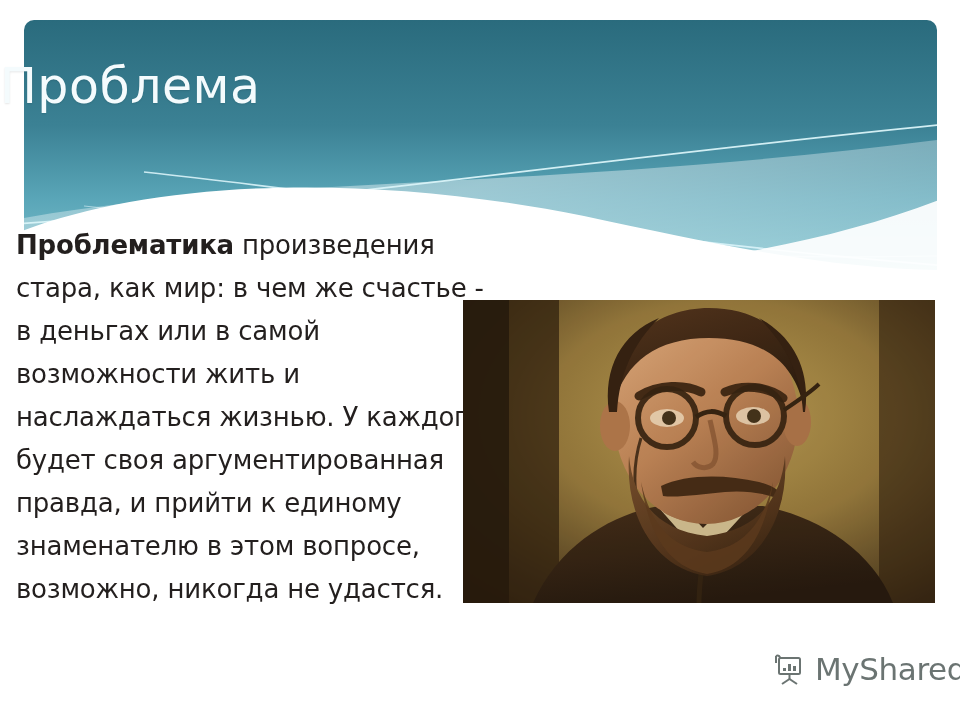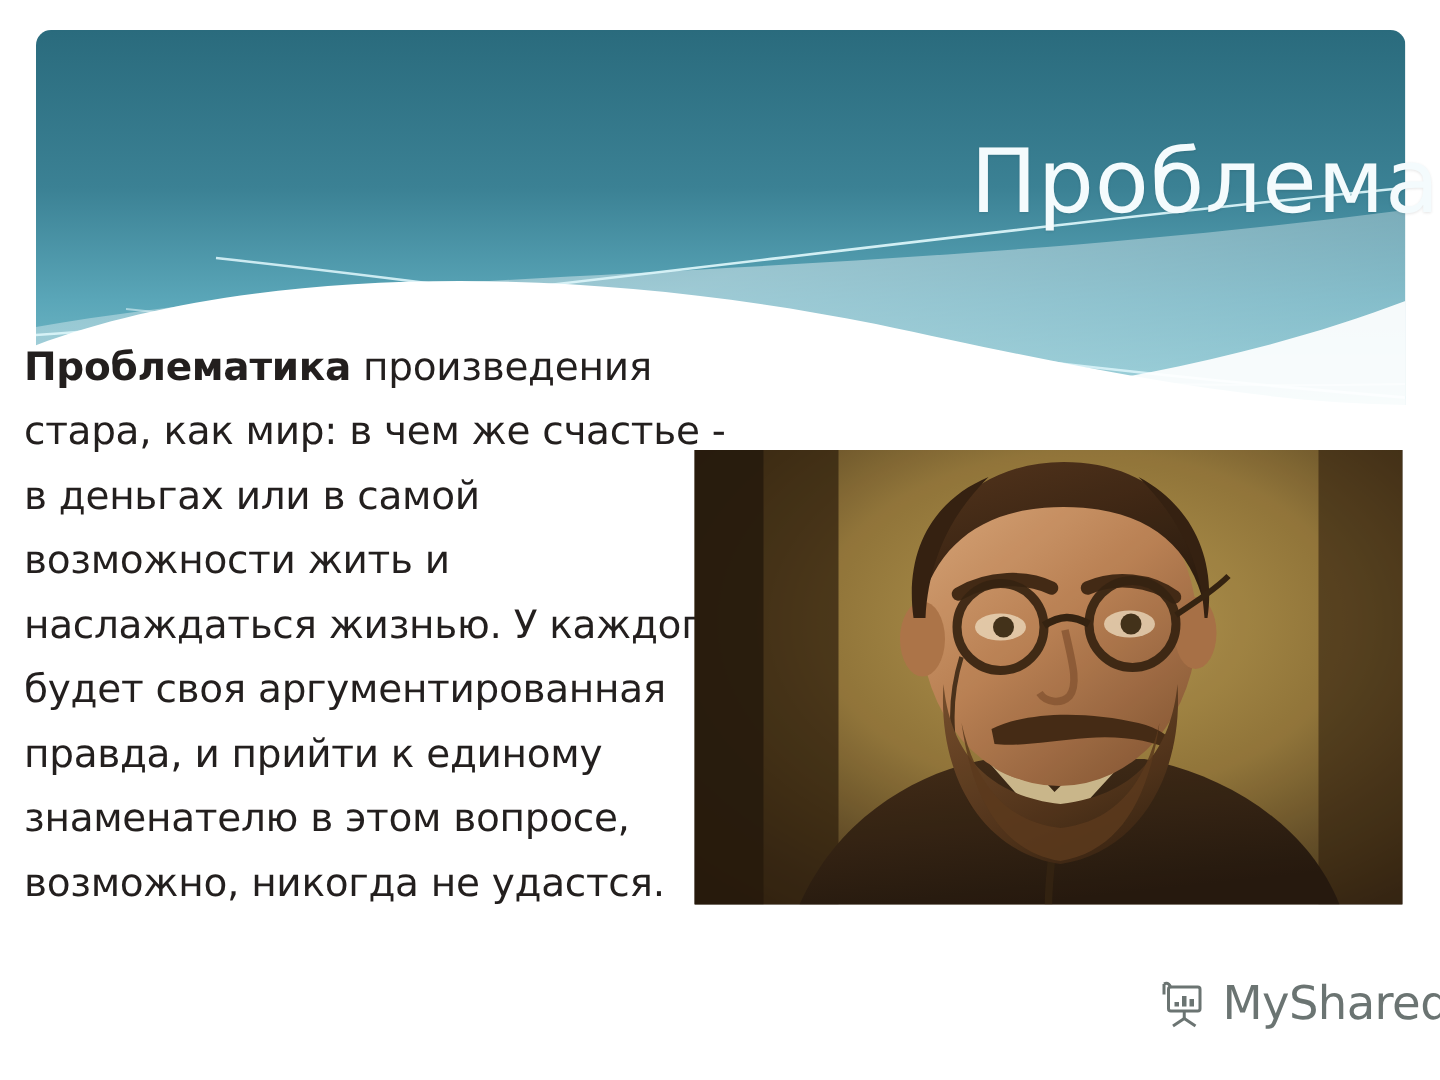--- a/index.html
+++ b/index.html
@@ -37,30 +37,29 @@
     display: block;
     width: 913px;
     height: 250px;
   }
 
   #slide-title {
     position: absolute;
     left: 0;
     top: 60px;
     width: 960px;
-    text-align: right;
+    text-align: left;
     color: #f4fbfd;
-    font-size: 59px;
+    font-size: 49px;
     font-weight: 400;
     letter-spacing: 0.5px;
     line-height: 1.1;
     font-family: "DejaVu Sans", sans-serif;
     text-shadow: 0 1px 2px rgba(0,0,0,0.10);
     white-space: nowrap;
-    margin-top: 29px;
   }
 
   
   #body-text {
     position: absolute;
     left: 16px;
     top: 224px;
     width: 470px;
     color: #231f1e;
     font-size: 26px;

